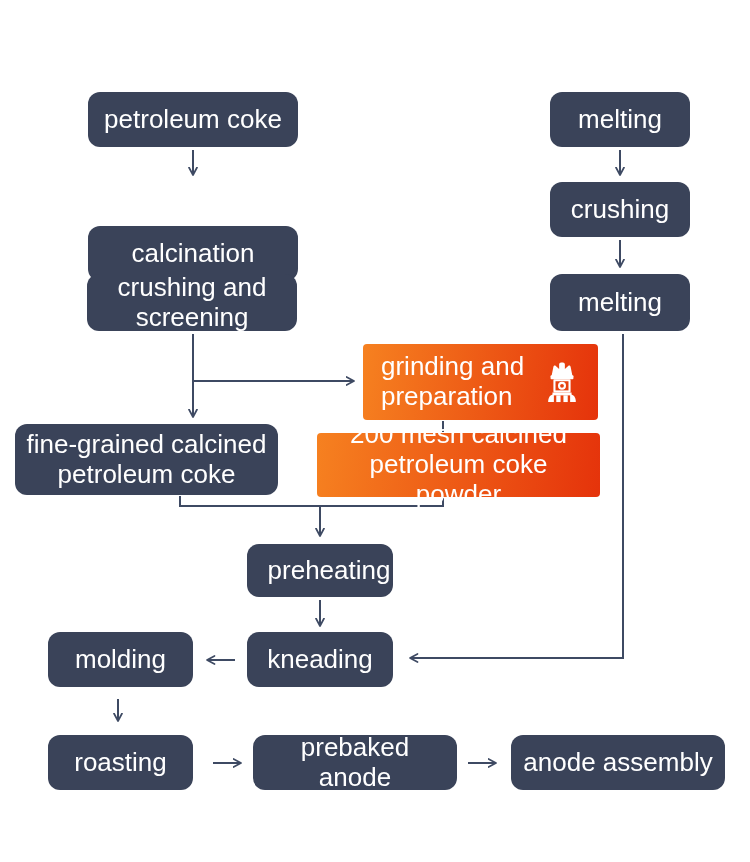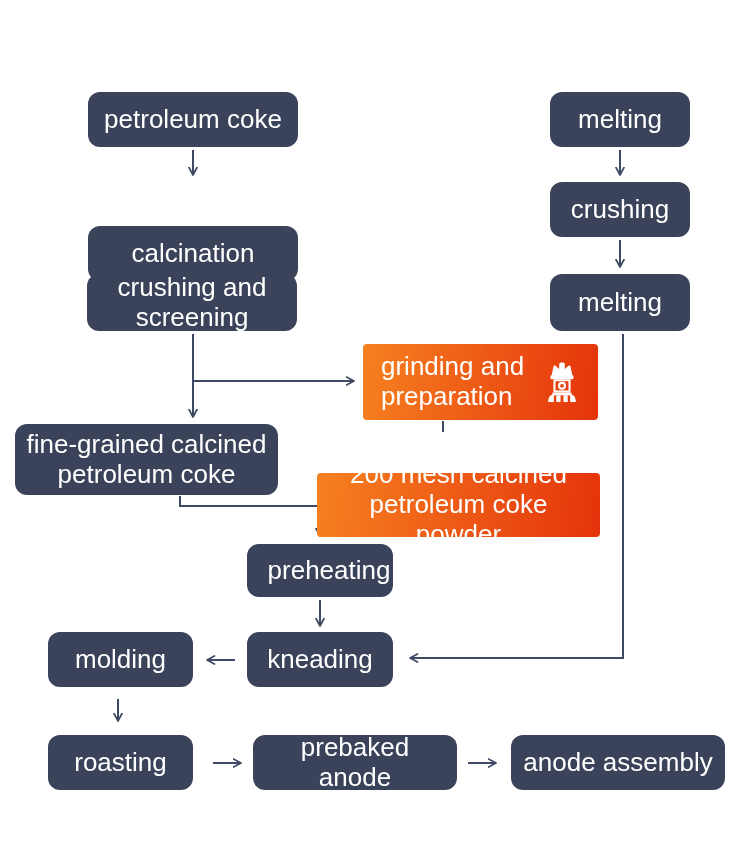--- a/index.html
+++ b/index.html
@@ -27,21 +27,21 @@
     background:linear-gradient(98deg,#F68120 0%,#E5330B 100%);
     border-radius:4px;
     font-size:26px;
   }
   .node.grinding{
     justify-content:flex-start;
     text-align:left;
     padding:2px 14px 2px 18px;
   }
   .node.grinding .label{flex:1;}
-  .node.mesh{padding:2px 28px;margin-top:40px;}
+  .node.mesh{padding:2px 28px;}
   .icon-wrap{
     width:44px;height:46px;flex:0 0 auto;margin-left:4px;
     display:flex;align-items:center;justify-content:center;
   }
 </style>
 </head>
 <body>
 
 <div class="canvas">
 

